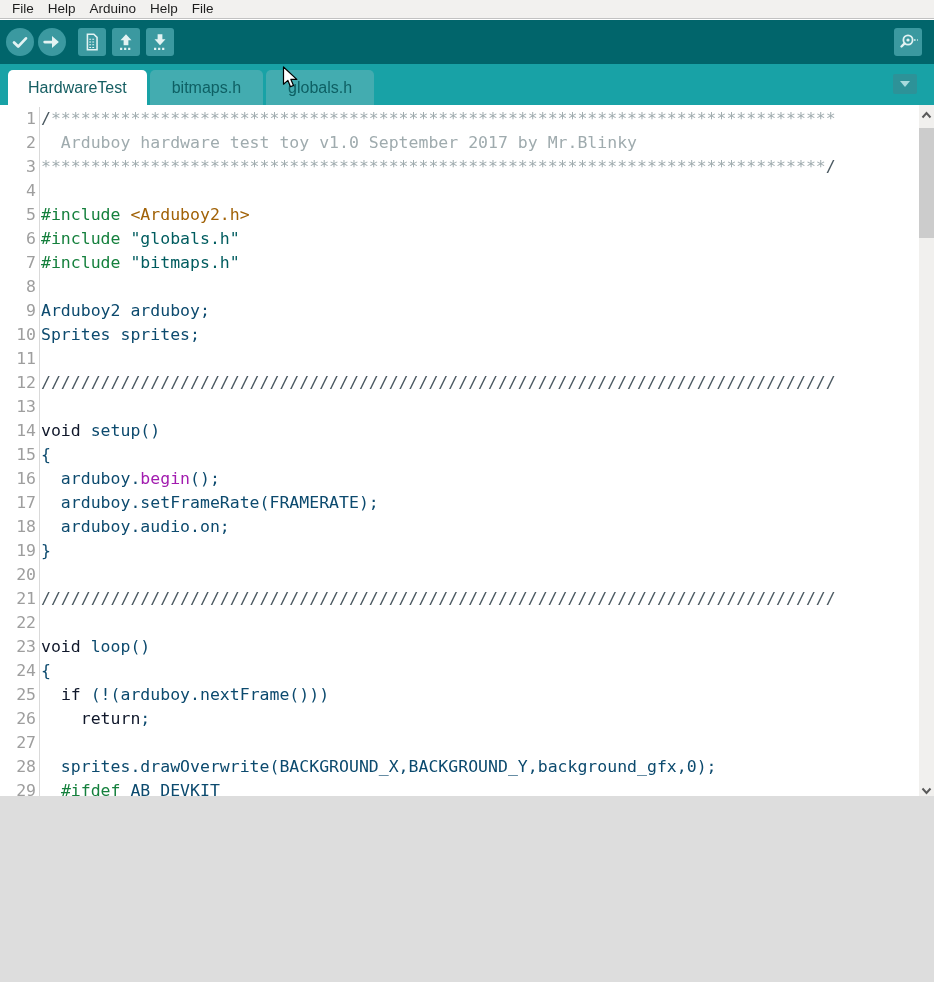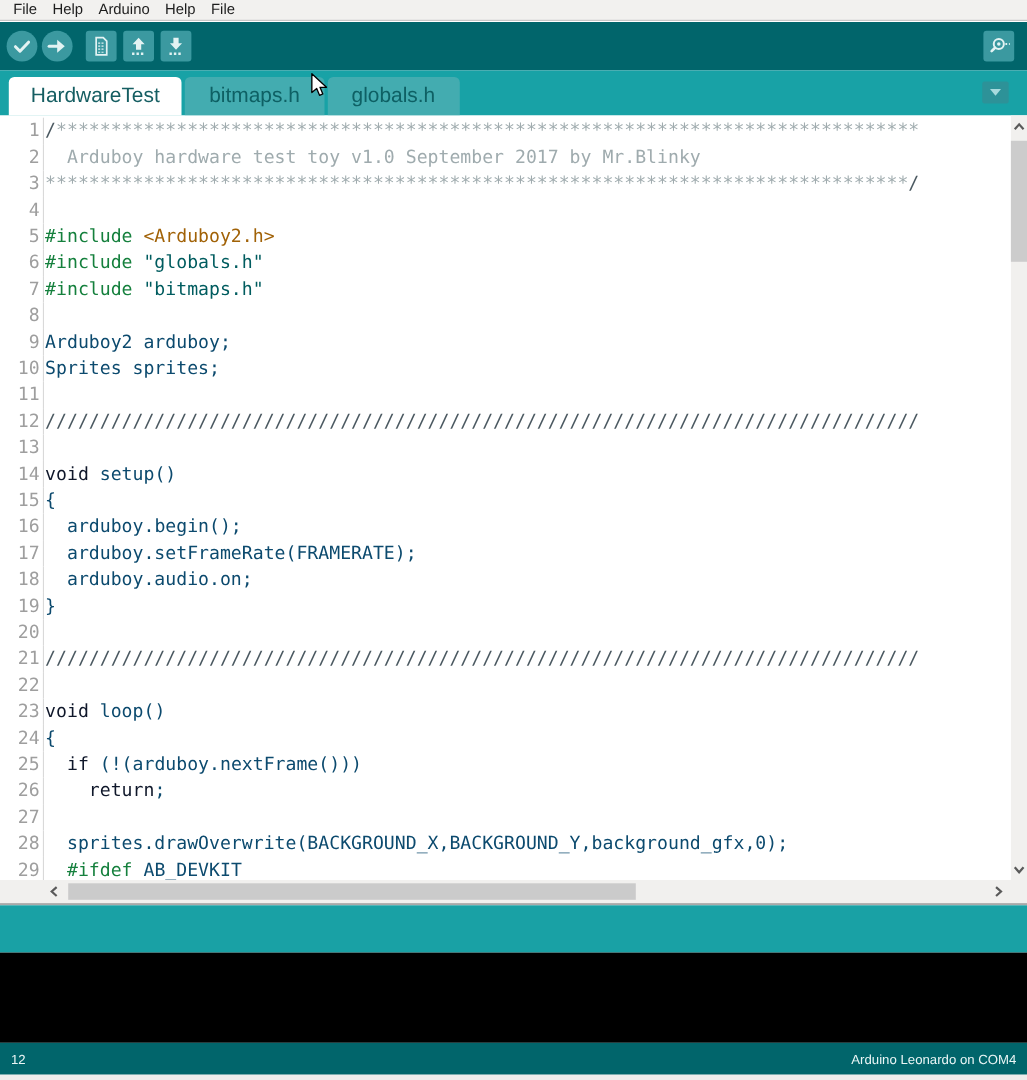--- a/index.html
+++ b/index.html
@@ -1,16 +1,16 @@
 <!DOCTYPE html>
 <html><head>
 <meta charset="utf-8">
 <style>
   html,body{margin:0;padding:0;background:#ddd;}
-  .window{position:relative;width:934px;height:982px;background:#fff;overflow:hidden;
+  .window{position:relative;width:934px;height:796px;background:#fff;overflow:hidden;
           font-family:"Liberation Sans",sans-serif;}
 
   
   .menubar{position:absolute;left:0;top:0;width:934px;height:19px;background:#f2f1ef;
            border-bottom:1px solid #c2c2c2;display:flex;align-items:center;padding-left:5px;box-sizing:border-box;}
   .menu-item{font-size:13.5px;color:#1d1d1d;padding:0 7px;line-height:18px;cursor:default;}
 
   
   .toolbar{position:absolute;left:0;top:20px;width:934px;height:44px;background:#01656b;
            display:flex;align-items:center;padding-left:4px;box-sizing:border-box;}
@@ -20,37 +20,37 @@
   .tbtn.square{border-radius:3px;margin:0 3px;}
   .tbtn.first-square{margin-left:10px;}
   .tb-spacer{flex:1;}
   .tbtn.serial{margin-right:12px;border-radius:3px;}
 
   
   .tabstrip{position:absolute;left:0;top:64px;width:934px;height:41px;background:#18a2a6;}
   .tablist{position:absolute;left:8px;bottom:0;display:flex;height:35px;}
   .tab{height:35px;display:flex;align-items:center;justify-content:center;
        background:#43acb0;border-radius:5px 5px 0 0;margin-right:3px;padding:0 22px;
-       font-size:19px;color:#0e6064;cursor:pointer;}
+       font-size:16px;color:#0e6064;cursor:pointer;}
   .tab.active{background:#ffffff;color:#155e62;padding:0 20px;}
   .tab-dropdown{position:absolute;right:17px;top:10px;width:24px;height:20px;background:#2d9298;
                 border:none;border-radius:2px;display:flex;align-items:center;justify-content:center;cursor:pointer;}
 
   
   .editor{position:absolute;left:0;top:105px;width:934px;height:695px;background:#ffffff;overflow:hidden;}
   .code-lines{position:absolute;left:0;top:2px;width:919px;font-family:"DejaVu Sans Mono",monospace;
               font-size:16.5px;line-height:24px;white-space:pre;}
   .cl{height:24px;display:flex;}
   .ln{display:inline-block;width:36px;text-align:right;color:#9e9e9e;flex:none;}
   .ct{display:inline-block;border-left:1px solid #d9d9d9;margin-left:3px;padding-left:1px;color:#434f54;}
   .tok-c{color:#9fabae;}   
   .tok-d{color:#4a5860;}   
   .tok-p{color:#15803d;}   
   .tok-k{color:#0f172a;}   
-  .tok-f{color:#0c4a6e;}   
+  .tok-f{color:#a21caf;}   
   .tok-s{color:#005c5f;}   
   .tok-t{color:#0c4a6e;}   
   .tok-b{color:#a16207;font-weight:normal;} 
 
   
   .vscroll{position:absolute;right:0;top:105px;width:15px;height:695px;background:#f1f0ee;}
   .vthumb{position:absolute;left:0;top:23px;width:15px;height:110px;background:#cccccc;cursor:pointer;}
   .vs-up{position:absolute;left:1px;top:5px;}
   .vs-down{position:absolute;left:1px;bottom:4px;}
   .hscroll{position:absolute;left:0;top:800px;width:934px;height:21px;background:#f1f0ee;}

